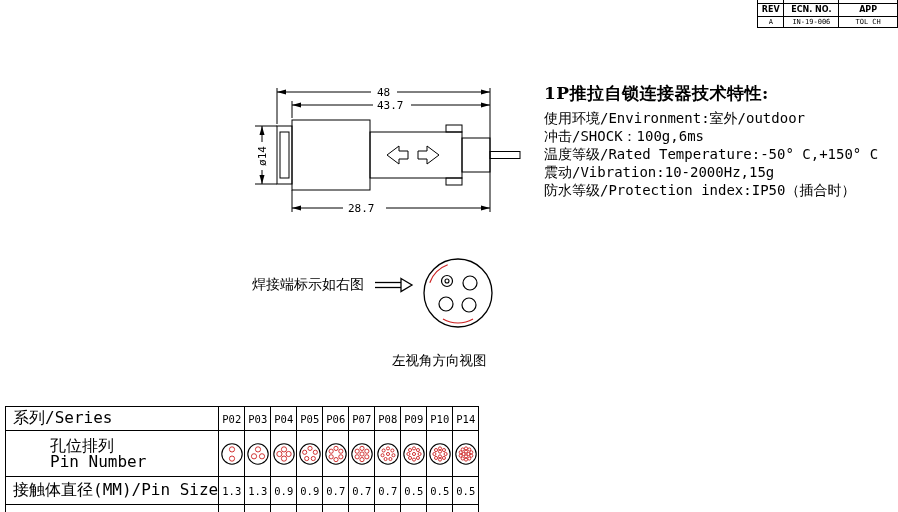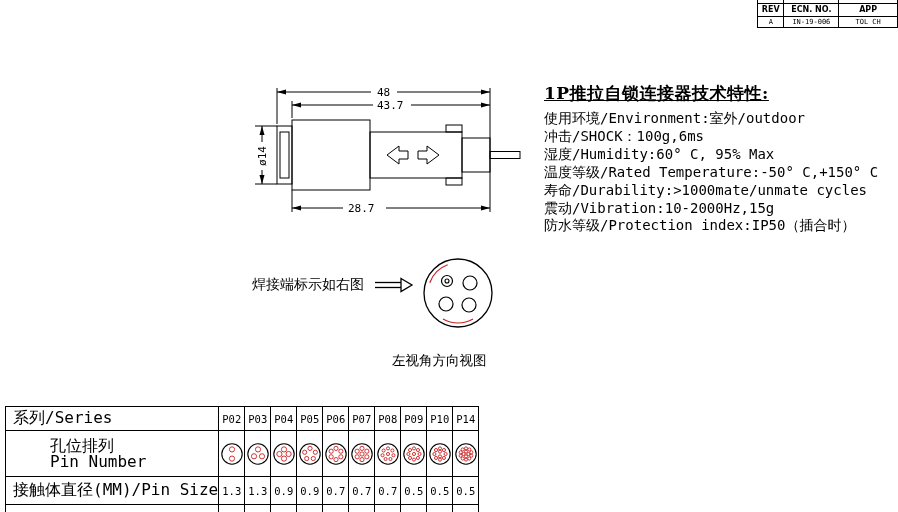--- a/index.html
+++ b/index.html
@@ -22,21 +22,21 @@
 
   
   .drawing-svg { position:absolute; left:240px; top:78px; }
   .drawing-svg line, .drawing-svg rect, .drawing-svg path { stroke:#000; fill:none; stroke-width:1; }
   .drawing-svg polygon { fill:#000; stroke:none; }
   .drawing-svg text { fill:#000; font-family:"DejaVu Sans Mono", monospace; font-size:11px; }
   .drawing-svg .hollow { fill:#fff; stroke:#000; }
 
   
   .specs { position:absolute; left:544px; top:82px; width:345px; }
-  .specs-title { font-size:17px; font-weight:bold; font-family:"DejaVu Serif", serif; letter-spacing:0.5px; margin-bottom:5px;text-decoration:underline; }
+  .specs-title { font-size:17px; font-weight:bold; font-family:"DejaVu Serif", serif; letter-spacing:0.5px; margin-bottom:5px; }
   .specs-line { font-size:14px; line-height:17.9px; white-space:nowrap; }
 
   
   .solder-note { position:absolute; left:252px; top:276px; display:flex; align-items:flex-start; font-size:14px; font-family:"DejaVu Serif", serif; }
   .solder-note svg { margin-left:10px; }
   .face-svg { position:absolute; left:419px; top:254px; }
   .face-caption { position:absolute; left:392px; top:332px; font-size:13.5px; font-family:"DejaVu Serif", serif;margin-top:20px; }
 
   
   .series-table { position:absolute; left:5px; top:406px; border-collapse:collapse; }
@@ -120,23 +120,21 @@
       <line x1="146" y1="130" x2="250" y2="130"></line>
     <polygon points="52,130 61,127.5 61,132.5"></polygon>
       <polygon points="250,130 241,127.5 241,132.5"></polygon>
     <text x="108" y="133.5">28.7</text>
   </svg>
 
   <div class="specs">
     <div class="specs-title">1P推拉自锁连接器技术特性:</div>
     <div class="specs-line">使用环境/Environment:室外/outdoor</div>
     <div class="specs-line">冲击/SHOCK：100g,6ms</div>
-    <div class="specs-line">湿度/Humidity:60° C, 95% Max</div>
     <div class="specs-line">温度等级/Rated Temperature:-50° C,+150° C</div>
-    <div class="specs-line">寿命/Durability:&gt;1000mate/unmate cycles</div>
     <div class="specs-line">震动/Vibration:10-2000Hz,15g</div>
     <div class="specs-line">防水等级/Protection index:IP50（插合时）</div>
   </div>
 
   <div class="solder-note">
     <span>焊接端标示如右图</span>
     <svg width="40" height="18">
       <line x1="1" y1="6.5" x2="27" y2="6.5" stroke="#000" stroke-width="1.3"></line>
       <line x1="1" y1="11.5" x2="27" y2="11.5" stroke="#000" stroke-width="1.3"></line>
       <polygon points="27,2.5 38,9 27,15.5" fill="#fff" stroke="#000" stroke-width="1.3"></polygon>

